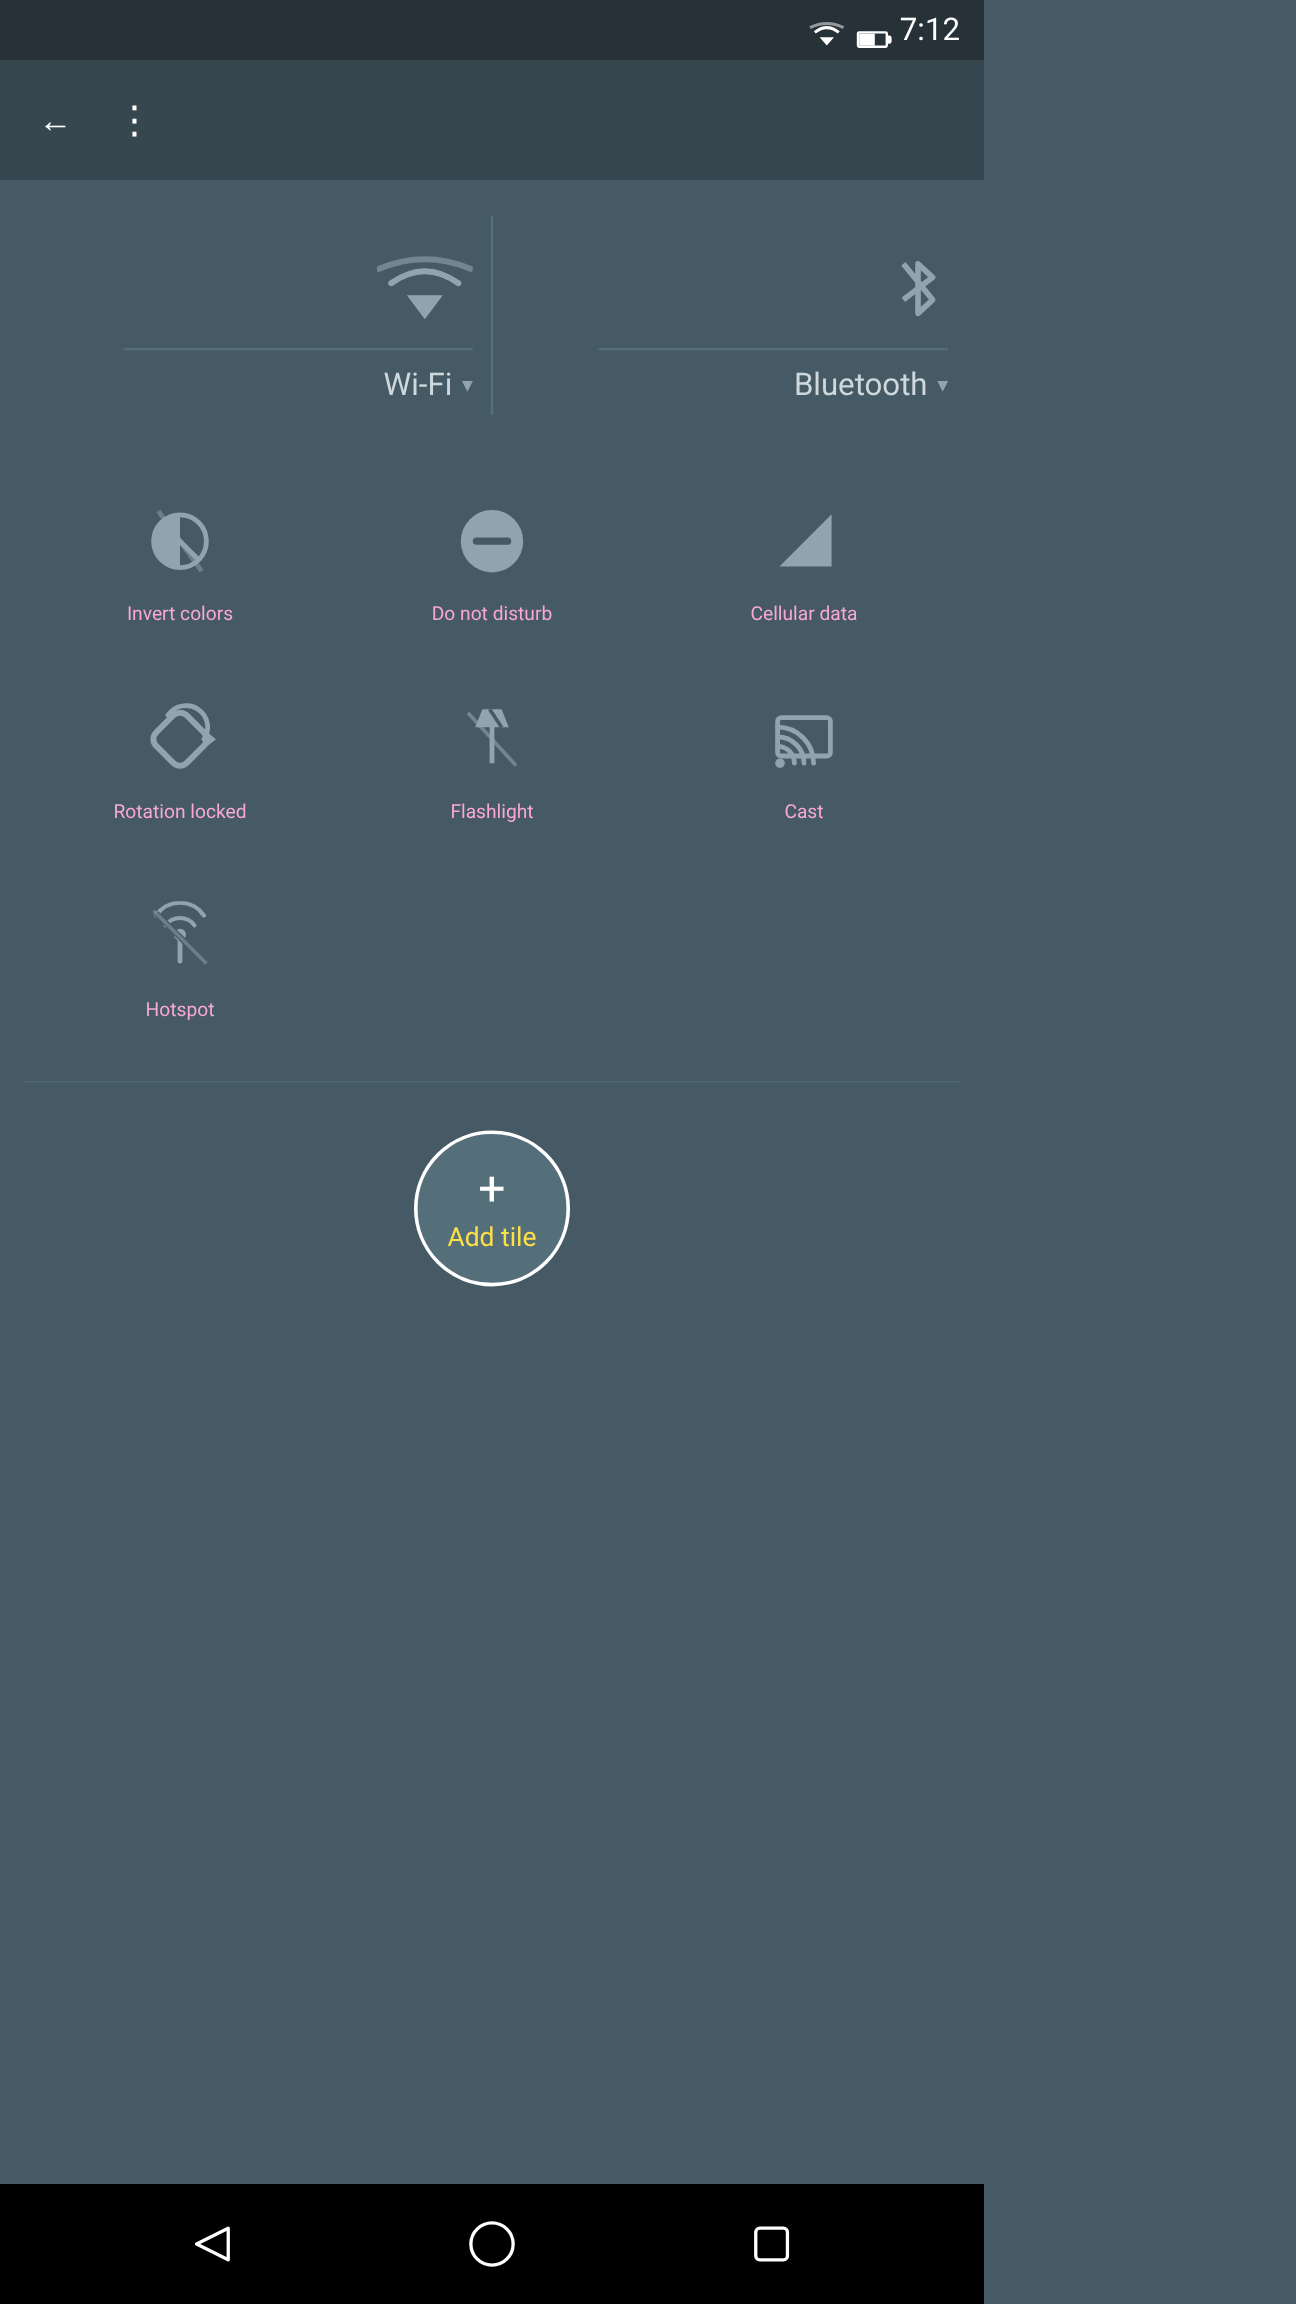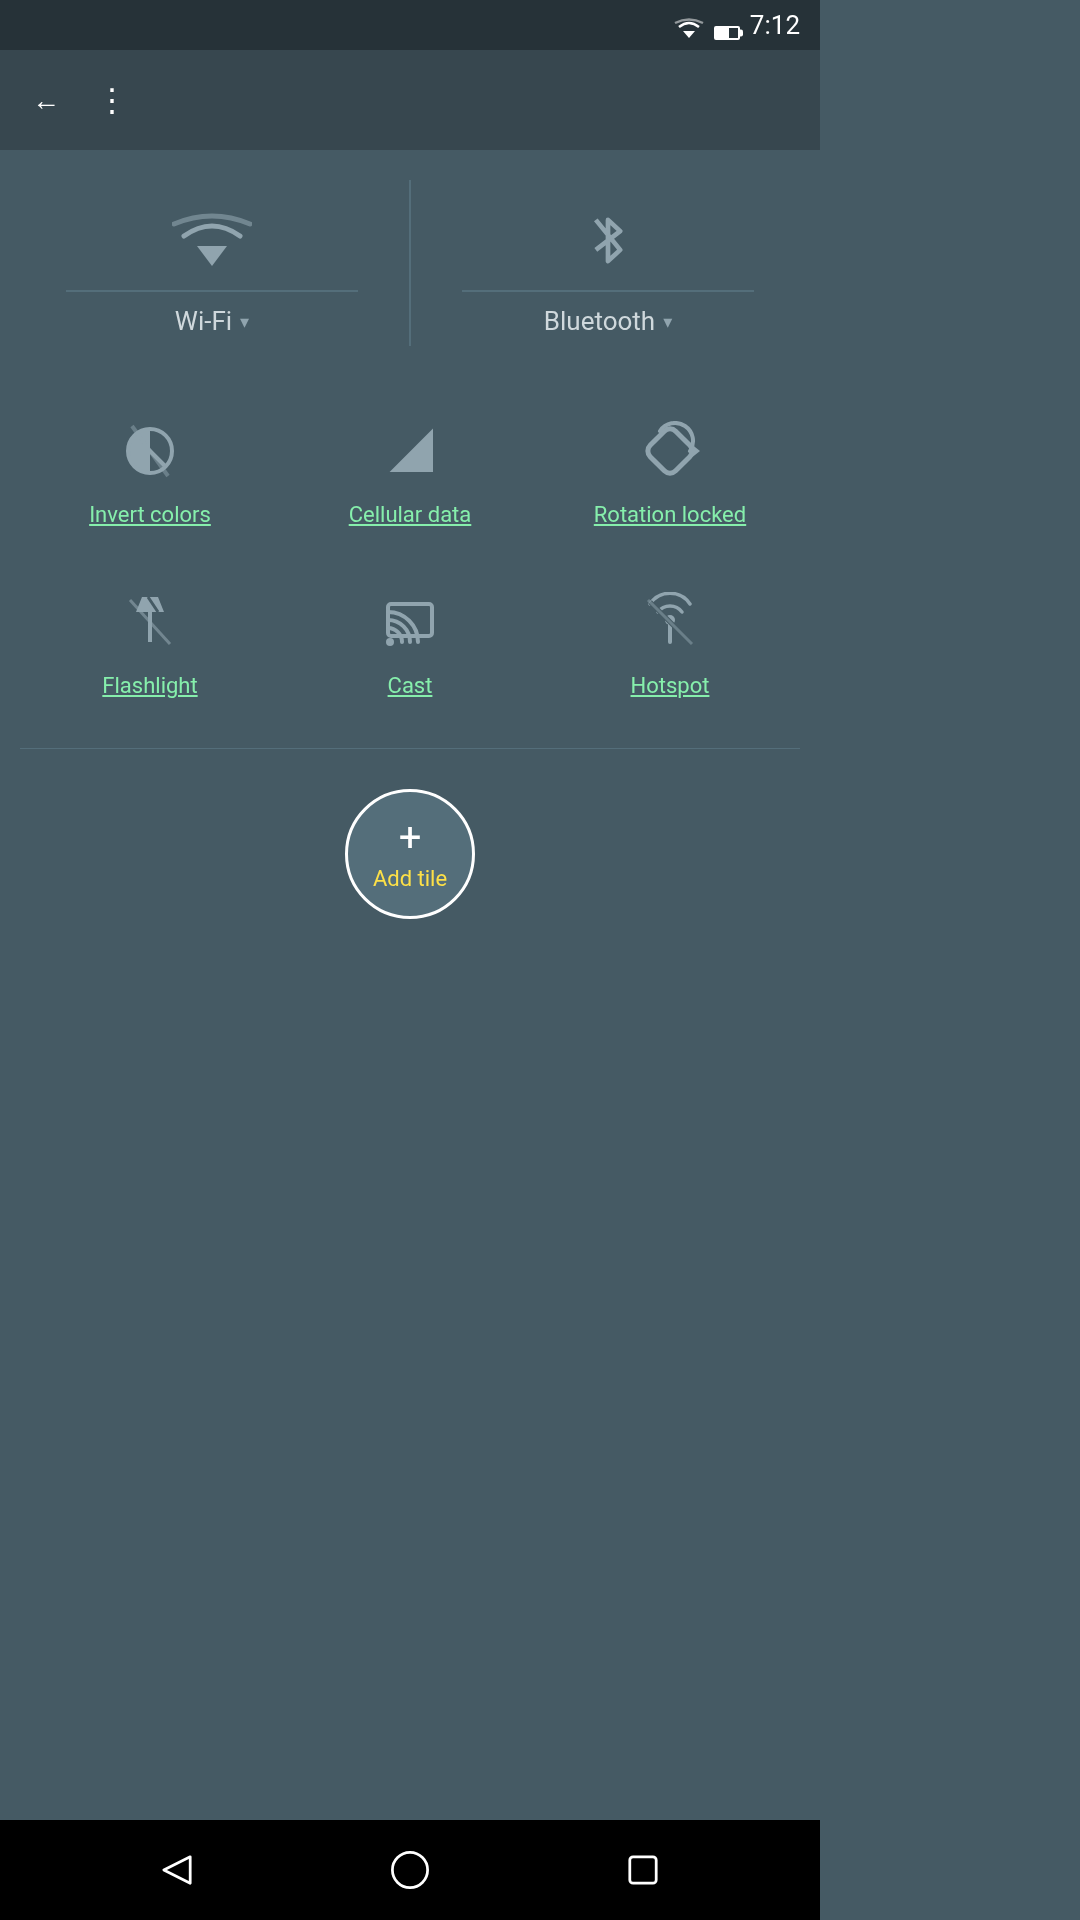--- a/index.html
+++ b/index.html
@@ -114,21 +114,21 @@
     .top-tiles {
       display: flex;
       width: 100%;
       margin-bottom: 40px;
     }
 
     .top-tile {
       flex: 1;
       display: flex;
       flex-direction: column;
-      align-items: center;
+      align-items: flex-end;
       cursor: pointer;
       padding: 20px 10px 10px;
     }
 
     .top-tile-icon {
       font-size: 70px;
       color: #90a4ae;
       margin-bottom: 10px;
       height: 80px;
       display: flex;
@@ -190,24 +190,23 @@
       color: #90a4ae;
     }
 
     .tile-icon svg {
       width: 60px;
       height: 60px;
       fill: #90a4ae;
     }
 
     .tile-label {
-      font-size: 22px;
-      color: #86efac;
+      font-size: 16px;
+      color: #f9a8d4;
       text-align: center;
-      text-decoration: underline;
     }
 
     
     .section-divider {
       width: 100%;
       height: 1px;
       background: #546e7a;
       margin: 20px 0;
     }
 
@@ -329,20 +328,29 @@
         <svg viewBox="0 0 60 60">
           <path d="M30,8 L30,52 A22,22 0 0,1 30,8 Z" fill="#90a4ae"></path>
           <circle cx="30" cy="30" r="22" fill="none" stroke="#90a4ae" stroke-width="4"></circle>
           <line x1="15" y1="15" x2="45" y2="45" stroke="#90a4ae" stroke-width="4"></line>
           <line x1="12" y1="5" x2="48" y2="55" stroke="#90a4ae" stroke-width="4" opacity="0.5"></line>
         </svg>
       </div>
       <span class="tile-label">Invert colors</span>
     </div>
 
+    <div class="tile">
+      <div class="tile-icon">
+        <svg viewBox="0 0 60 60">
+          <circle cx="30" cy="30" r="26" fill="#90a4ae"></circle>
+          <rect x="14" y="27" width="32" height="6" rx="3" fill="#455a64"></rect>
+        </svg>
+      </div>
+      <span class="tile-label">Do not disturb</span>
+    </div>
 
     <div class="tile">
       <div class="tile-icon">
         <svg viewBox="0 0 60 60">
           <polygon points="52,10 52,50 12,50" fill="#90a4ae"></polygon>
           <polygon points="52,10 52,50 12,50" fill="none" stroke="#90a4ae" stroke-width="2"></polygon>
         </svg>
       </div>
       <span class="tile-label">Cellular data</span>
     </div>

